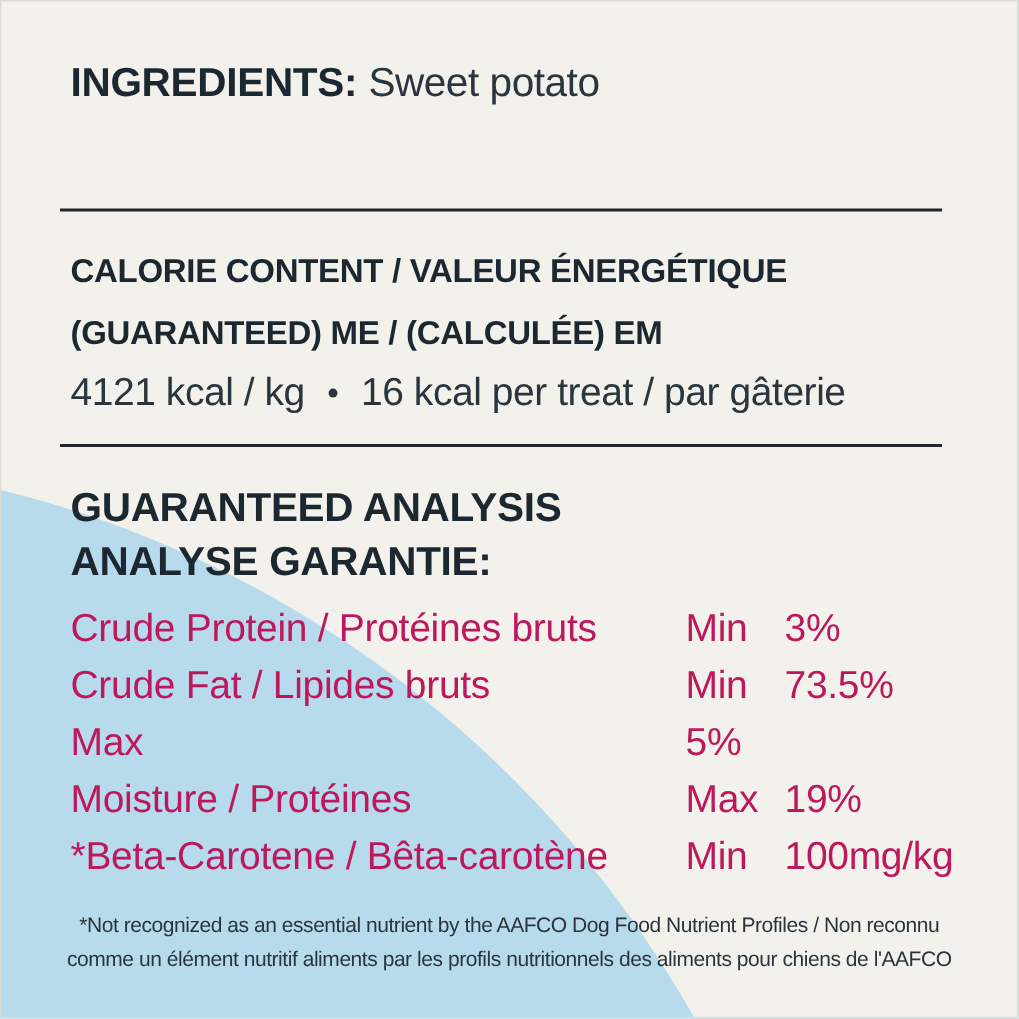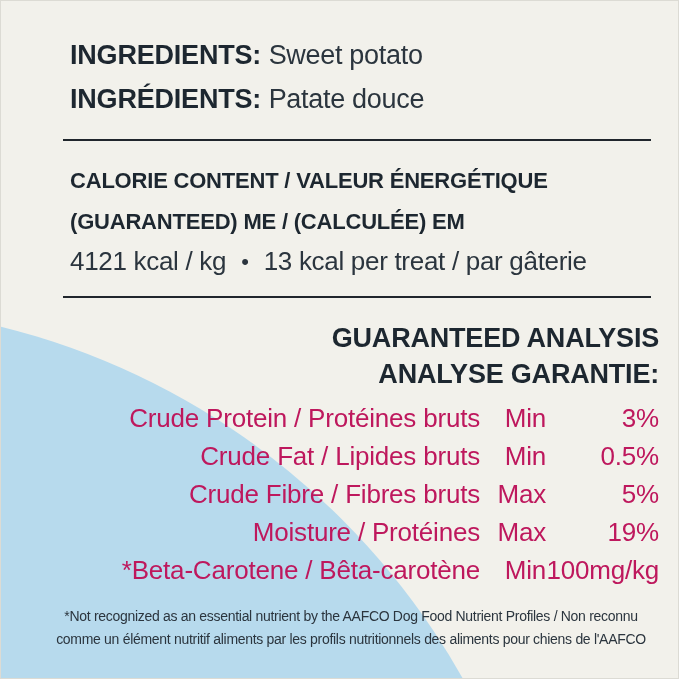--- a/index.html
+++ b/index.html
@@ -17,21 +17,21 @@
     pointer-events: none; z-index: 5;
   }
   .bg-circle {
     position: absolute;
     left: -909px; top: 305px;
     width: 1466px; height: 1466px;
     border-radius: 50%;
     background: #b7daed;
     z-index: 0;
   }
-  .content { position: absolute; inset: 0; z-index: 1; margin-left: 23px; }
+  .content { position: absolute; inset: 0; z-index: 1; }
 
   .sec { position: absolute; left: 47px; right: 20px; }
   .nowrap { white-space: nowrap; }
 
   .sec-ingredients { top: 33px; font-size: 27px; line-height: 44px; }
   .ing-label { font-weight: bold; letter-spacing: -0.2px; color: #1d2730; }
   .ing-value { letter-spacing: -0.3px; color: #2b353e; }
 
   .divider {
     position: absolute; left: 40px; width: 588px; height: 2px;
@@ -44,21 +44,21 @@
   .heading-line {
     font-weight: bold; font-size: 22px; line-height: 41px;
     letter-spacing: -0.2px; color: #1d2730; white-space: nowrap;
   }
   .calorie-values {
     font-size: 26px; line-height: 38px; letter-spacing: -0.3px;
     color: #2b353e; white-space: nowrap;
   }
   .bullet { display: inline-block; margin: 0 15px; font-size: 22px; vertical-align: 1px; }
 
-  .sec-analysis { top: 320px; text-align: right; }
+  .sec-analysis { top: 320px; }
   .analysis-heading .heading-line { line-height: 36px; font-size: 27px; }
 
   .analysis-table { margin-top: 7px; }
   .analysis-row {
     display: grid;
     grid-template-columns: 410px 66px auto;
     align-items: center;
     height: 38px;
     font-size: 26px; letter-spacing: -0.2px; color: #be185d;
     white-space: nowrap;
@@ -75,51 +75,49 @@
 </head>
 <body>
 
 <div class="bg-circle"></div>
 <div class="frame"></div>
 
 <div class="content">
 
   <div class="sec sec-ingredients">
     <div class="nowrap"><span class="ing-label">INGREDIENTS:</span>&nbsp;<span class="ing-value">Sweet potato</span></div>
-    <div class="nowrap"><span class="ing-label">INGRÉDIENTS:</span>&nbsp;<span class="ing-value">Patate douce</span></div>
   </div>
 
   <div class="divider divider-1"></div>
 
   <div class="sec sec-calorie">
     <div class="heading-line">CALORIE CONTENT / VALEUR ÉNERGÉTIQUE</div>
     <div class="heading-line">(GUARANTEED) ME / (CALCULÉE) EM</div>
-    <div class="calorie-values"><span>4121 kcal / kg</span><span class="bullet">•</span><span>13 kcal per treat / par gâterie</span></div>
+    <div class="calorie-values"><span>4121 kcal / kg</span><span class="bullet">•</span><span>16 kcal per treat / par gâterie</span></div>
   </div>
 
   <div class="divider divider-2"></div>
 
   <div class="sec sec-analysis">
     <div class="analysis-heading">
       <div class="heading-line">GUARANTEED ANALYSIS</div>
       <div class="heading-line">ANALYSE GARANTIE:</div>
     </div>
     <div class="analysis-table">
       <div class="analysis-row">
         <span>Crude Protein / Protéines bruts</span>
         <span>Min</span>
         <span>3%</span>
       </div>
       <div class="analysis-row">
         <span>Crude Fat / Lipides bruts</span>
         <span>Min</span>
-        <span>0.5%</span>
+        <span>73.5%</span>
       </div>
       <div class="analysis-row">
-        <span>Crude Fibre / Fibres bruts</span>
         <span>Max</span>
         <span>5%</span>
       </div>
       <div class="analysis-row">
         <span>Moisture / Protéines</span>
         <span>Max</span>
         <span>19%</span>
       </div>
       <div class="analysis-row">
         <span>*Beta-Carotene / Bêta-carotène</span>

